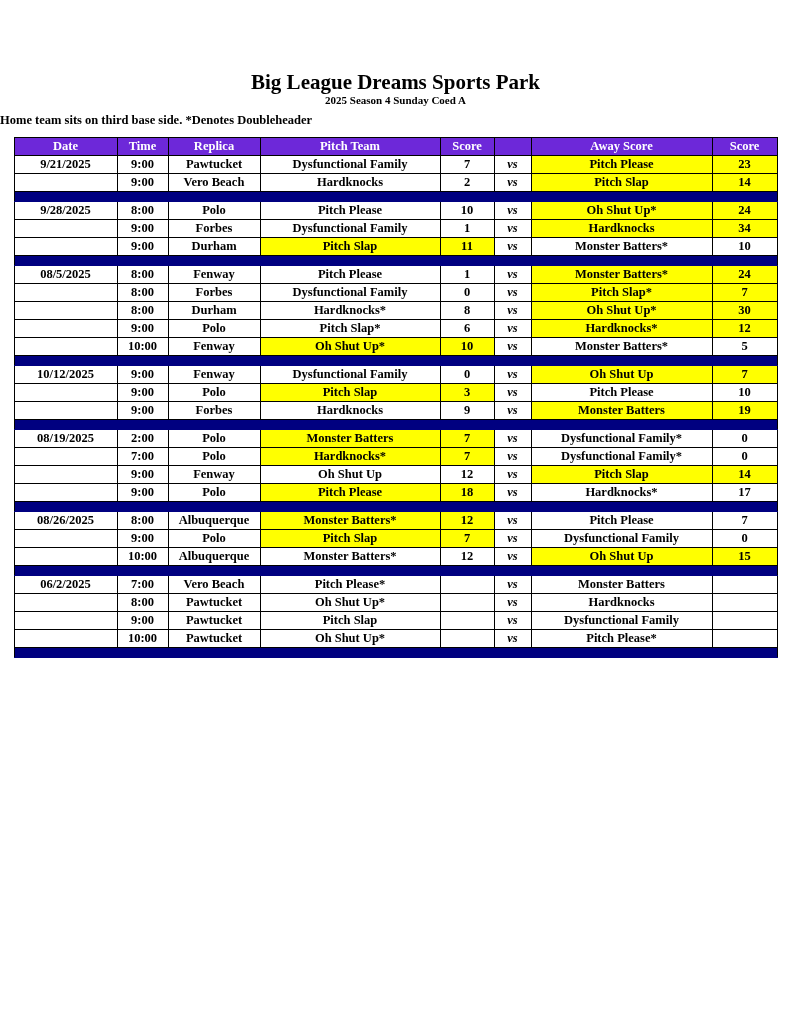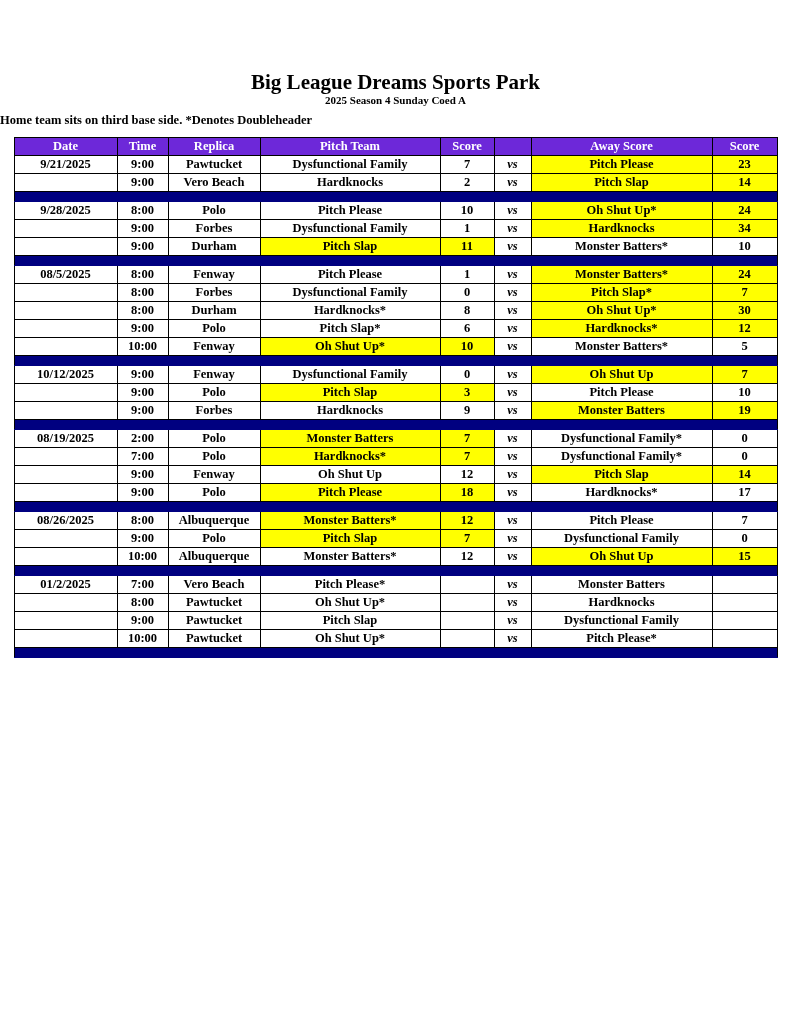--- a/index.html
+++ b/index.html
@@ -285,21 +285,21 @@
           <td>Monster Batters*</td>
           <td>12</td>
           <td class="vs">vs</td>
           <td class="hl">Oh Shut Up</td>
           <td class="hl">15</td>
         </tr>
         <tr class="sep">
           <td colspan="8"></td>
         </tr>
         <tr>
-          <td>01/2/2025</td>
+          <td>06/2/2025</td>
           <td>7:00</td>
           <td>Vero Beach</td>
           <td>Pitch Please*</td>
           <td></td>
           <td class="vs">vs</td>
           <td>Monster Batters</td>
           <td></td>
         </tr>
         <tr>
           <td></td>

